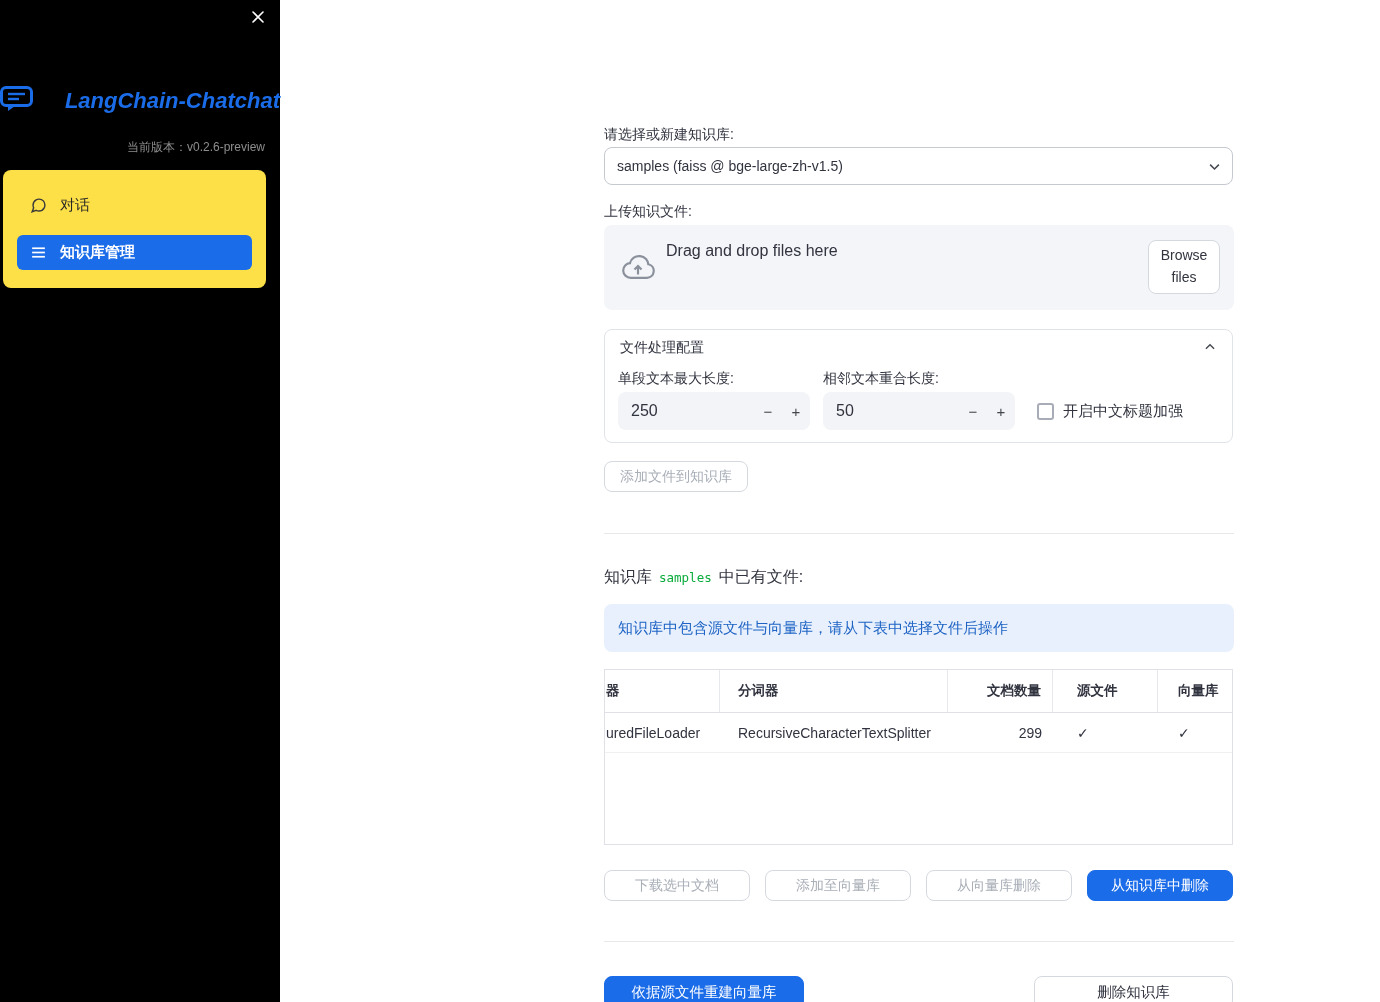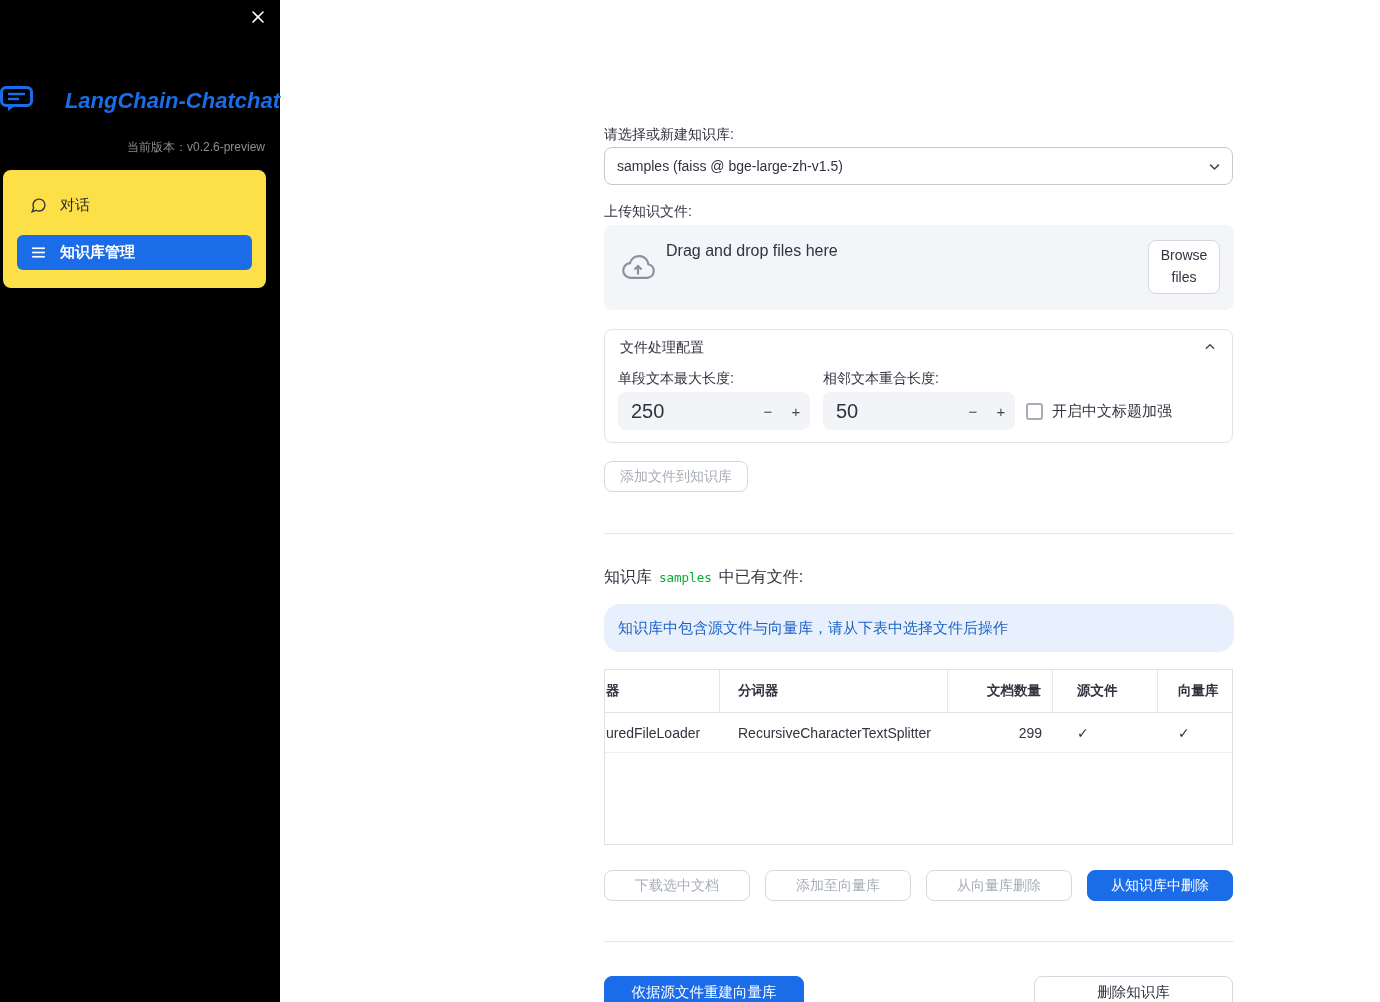--- a/index.html
+++ b/index.html
@@ -36,41 +36,41 @@
   .dz-limit { position:absolute; left:62px; top:41px; width:482px; font-size:12px; line-height:16px; color:var(--muted); }
   .browse-btn { position:absolute; right:14px; top:15px; width:72px; height:54px; background:#fff;
                 border:1px solid var(--border); border-radius:8px; font-size:14px; color:var(--text);
                 font-family:inherit; line-height:1.55; cursor:pointer; padding:0 6px; text-align:center; }
 
   .expander { position:absolute; top:285px; left:0; width:629px; height:114px; border:1px solid #e0e3e8; border-radius:8px; background:#fff; }
   .exp-header { position:absolute; top:0; left:0; width:100%; height:36px; display:flex; align-items:center;
                 justify-content:space-between; padding:0 15px; font-size:14px; cursor:pointer; }
   .num-label { position:absolute; top:40px; font-size:14px; }
   .numinput { position:absolute; top:62px; width:192px; height:38px; background:#f2f4f7; border-radius:8px; }
-  .num-val { position:absolute; left:13px; top:0; height:100%; display:flex; align-items:center; font-size:20px; }
+  .num-val { position:absolute; left:13px; top:0; height:100%; display:flex; align-items:center; font-size:16px; }
   .step { position:absolute; top:0; height:100%; width:22px; display:flex; align-items:center;
           justify-content:center; font-size:15px; color:#43464d; cursor:pointer; }
   .step.minus { right:31px; }
   .step.plus { right:3px; }
-  .chk-row { position:absolute; left:421px; top:71px; height:20px; display:flex; align-items:center; gap:9px; cursor:pointer; }
+  .chk-row { position:absolute; left:432px; top:71px; height:20px; display:flex; align-items:center; gap:9px; cursor:pointer; }
   .checkbox { width:17px; height:17px; border:2px solid #a7acb6; border-radius:3px; background:#fff; }
   .chk-label { font-size:15px; }
 
   .btn { position:absolute; display:flex; align-items:center; justify-content:center; border-radius:8px;
          font-size:14px; font-family:inherit; cursor:pointer; background:#fff; border:1px solid var(--border);
          color:var(--text); white-space:nowrap; }
   .btn.dim { color:#a9aeb7; }
   .btn.primary { background:var(--primary); border-color:var(--primary); color:#fff; }
 
   .divider { position:absolute; left:0; width:630px; border-top:1px solid #e8e8ea; }
 
   .files-line { position:absolute; top:523px; left:0; display:flex; align-items:center; gap:7px; font-size:16px; }
   .kb-code { font-family:"DejaVu Sans Mono","Liberation Mono",monospace; font-size:12.5px; color:#09ab3b; }
 
-  .infobox { position:absolute; top:560px; left:0; width:630px; height:48px; background:#e7f0fc; border-radius:16px;
+  .infobox { position:absolute; top:560px; left:0; width:630px; height:48px; background:#e7f0fc; border-radius:8px;
              display:flex; align-items:center; padding:0 14px; color:#1e63c4; font-size:15px; }
 
   .dtable { position:absolute; top:625px; left:0; width:629px; height:176px; border:1px solid #dfe1e6; background:#fff; }
   .thead { display:flex; height:43px; border-bottom:1px solid #dfe1e6; font-size:13.5px; font-weight:600; }
   .thead > div { display:flex; align-items:center; height:100%; border-right:1px solid #e7e8ec; overflow:hidden; }
   .thead > div:last-child { border-right:none; }
   .trow { display:flex; height:40px; font-size:14px; border-bottom:1px solid #f0f0f2; }
   .trow > div { display:flex; align-items:center; height:100%; overflow:hidden; white-space:nowrap; }
   .c1 { width:115px; padding-left:1px; }
   .c2 { width:228px; padding-left:18px; }

